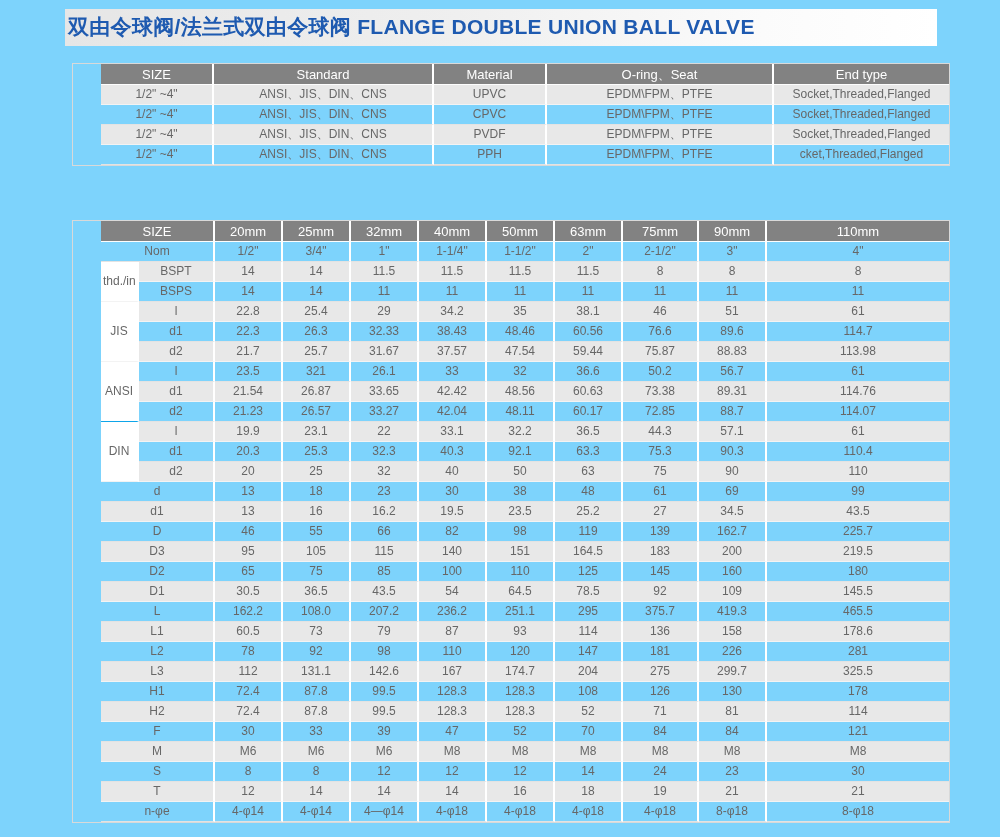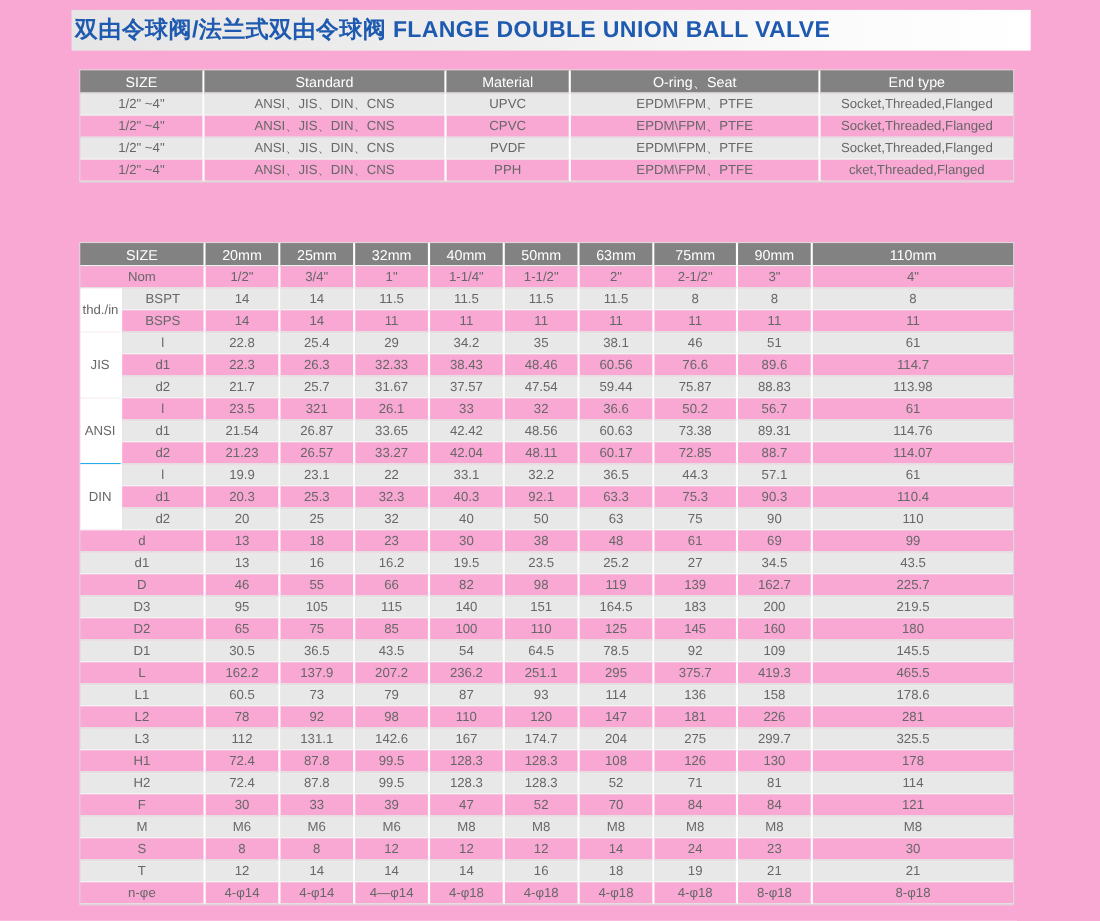--- a/index.html
+++ b/index.html
@@ -1,35 +1,35 @@
 <!DOCTYPE html>
 <html><head>
 <meta charset="utf-8">
 <style>
   html,body{margin:0;padding:0;}
   body{
     width:1000px;height:837px;background:#ffffff;overflow:hidden;
     font-family:"Liberation Sans","DejaVu Sans",sans-serif;
     -webkit-font-smoothing:antialiased;
   }
-  .page{position:relative;width:1000px;height:837px;background:#f9a8d4;}
+  .page{position:relative;width:1000px;height:837px;background:#7dd3fc;}
 
   
   .title-band{
     position:absolute;left:65px;top:9px;width:872px;height:37px;
     background:linear-gradient(90deg,#e6e6e6 0%,#efefef 45%,#fbfbfb 80%,#ffffff 100%);
   }
   .page-title{
     position:absolute;left:68px;top:13px;margin:0;
     font-size:21px;font-weight:bold;color:#1e5ab0;letter-spacing:0.3px;white-space:nowrap;
   }
 
   
   table{border-collapse:separate;border-spacing:0;table-layout:fixed;
-        border:1px solid #d9d9d9;}
+        border:1px solid #d9d9d9;padding-left:28px;}
   td,th{overflow:hidden;white-space:nowrap;text-align:center;vertical-align:middle;
         padding:0 2px;box-sizing:border-box;
         border-right:2px solid #ffffff;border-bottom:1px solid #e3e3e3;
         font-size:12px;color:#676767;font-weight:normal;height:20px;line-height:19px;}
   td:last-child,th:last-child{border-right:none;}
   th.hdr{background:#828282;color:#ffffff;font-size:13px;height:21px;border-bottom:1px solid #fdfdfd;}
   tr.stripe td{background:#e8e8e8;border-bottom:1px solid #f3f3f3;}
   td.group-cell{background:#ffffff !important;border-bottom:1px solid #0ea5e9;}
 
   .spec-table{position:absolute;left:72px;top:63px;width:848px;}
@@ -338,21 +338,21 @@
           <td>54</td>
           <td>64.5</td>
           <td>78.5</td>
           <td>92</td>
           <td>109</td>
           <td>145.5</td>
         </tr>
         <tr>
           <td colspan="2">L</td>
           <td>162.2</td>
-          <td>137.9</td>
+          <td>108.0</td>
           <td>207.2</td>
           <td>236.2</td>
           <td>251.1</td>
           <td>295</td>
           <td>375.7</td>
           <td>419.3</td>
           <td>465.5</td>
         </tr>
         <tr class="stripe">
           <td colspan="2">L1</td>

